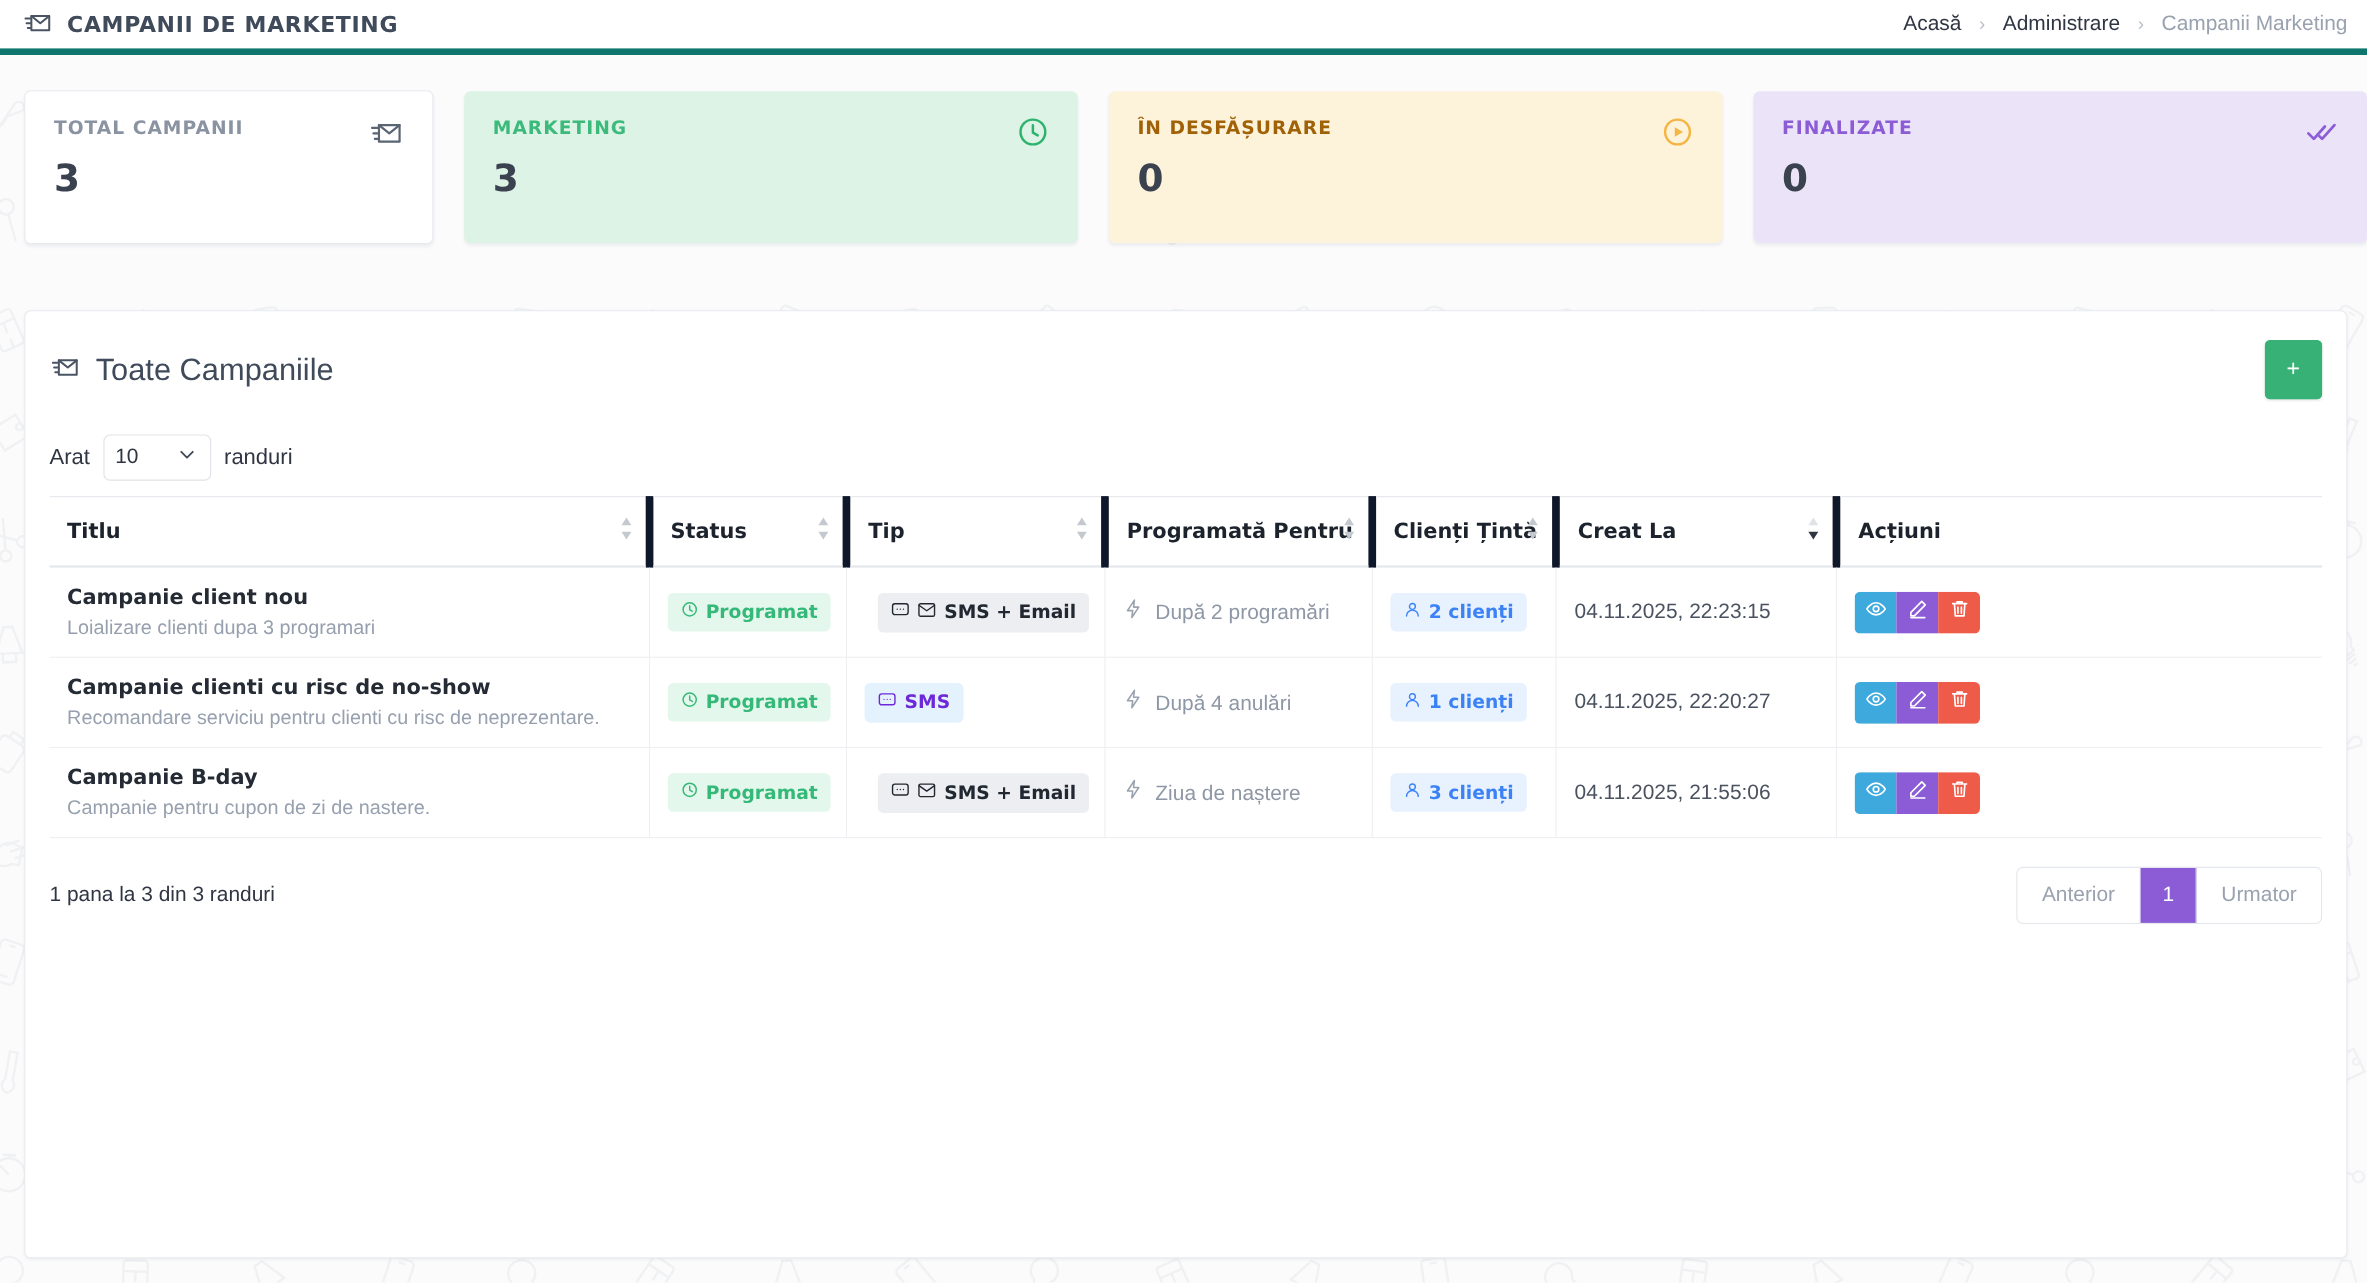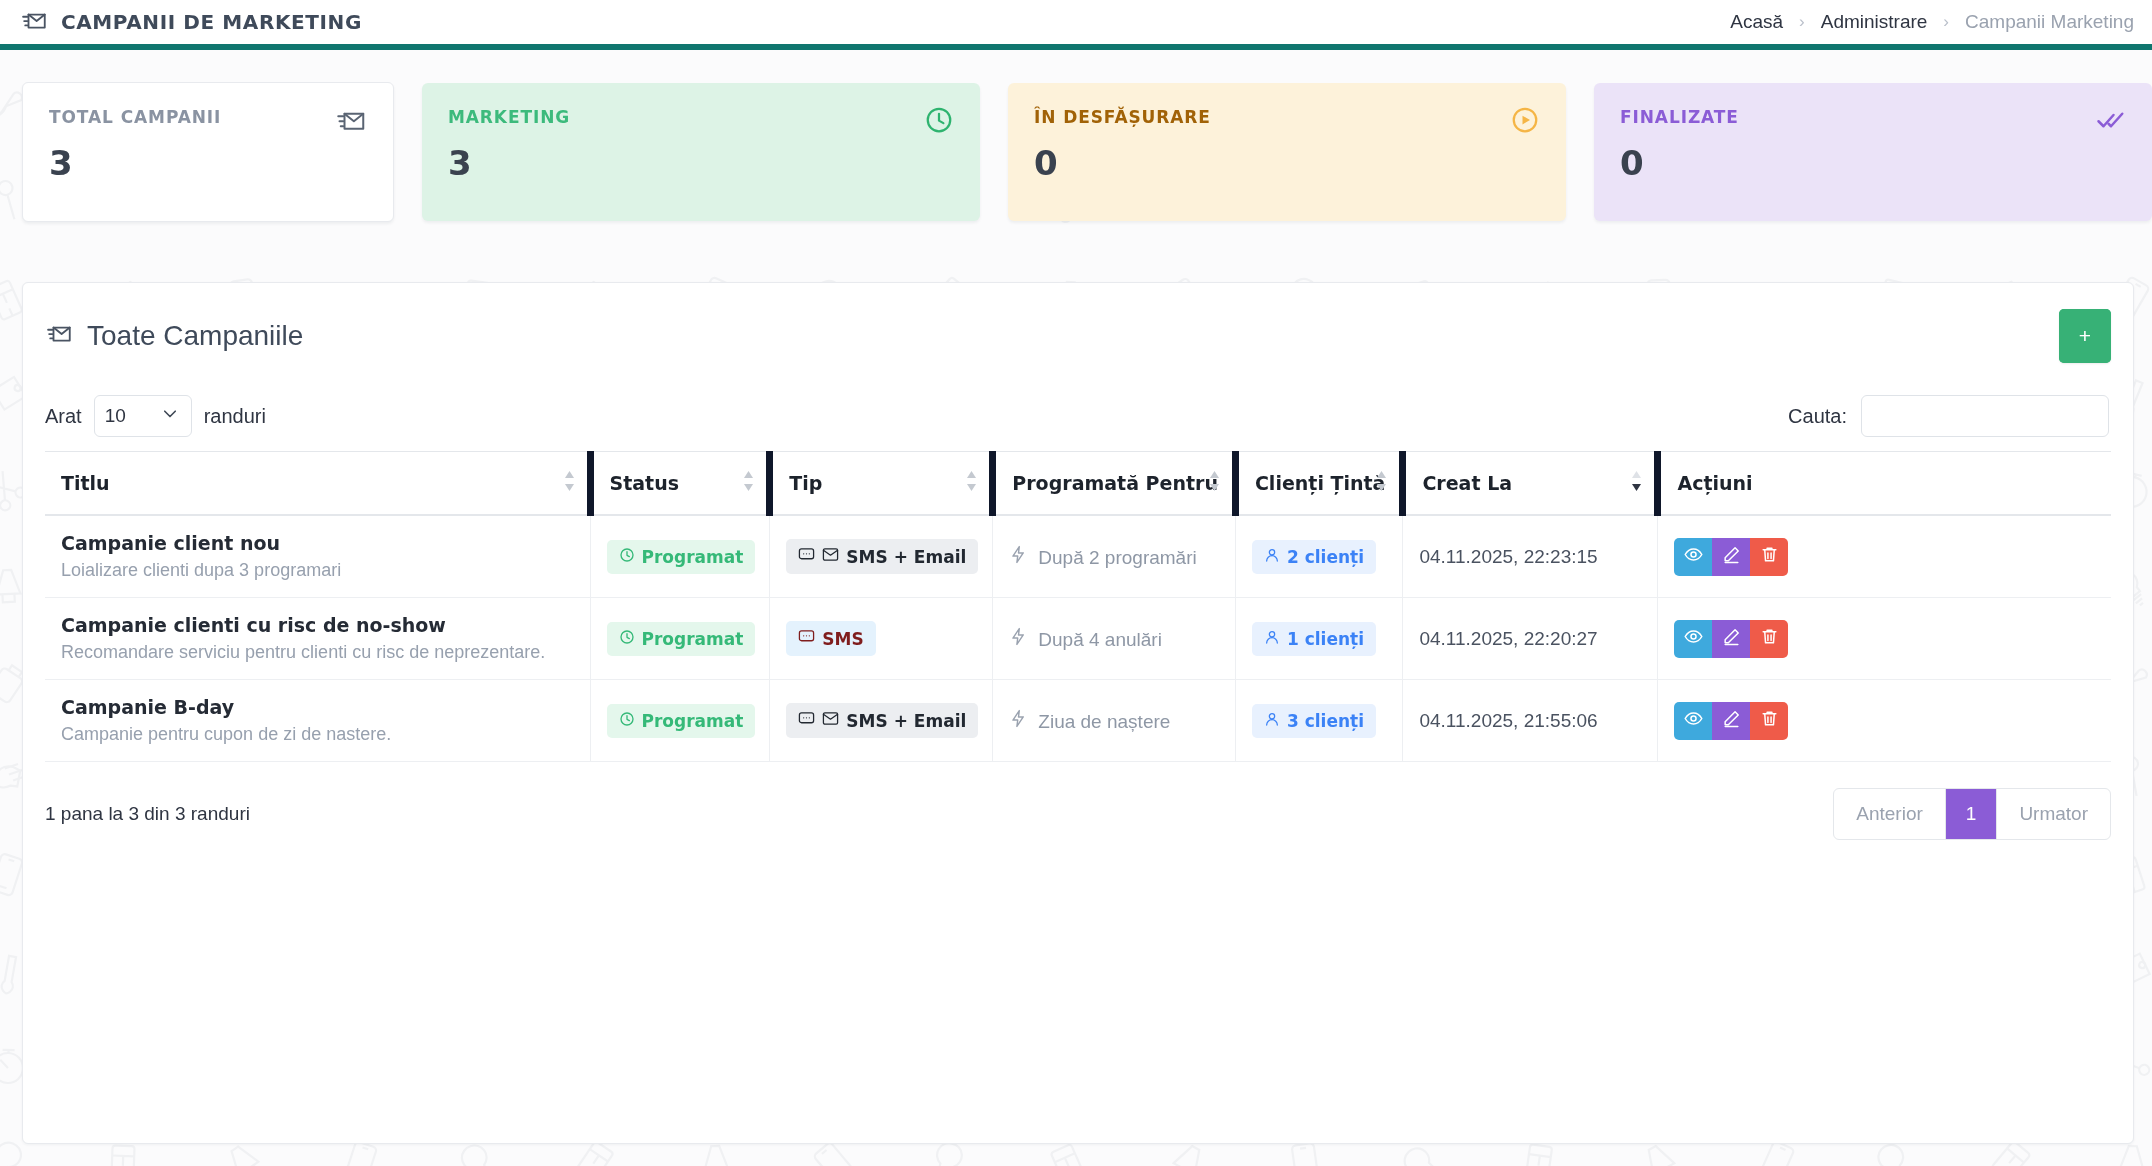--- a/index.html
+++ b/index.html
@@ -200,22 +200,22 @@
   .badge {
     display: inline-flex; align-items: center; gap: 7px;
     border-radius: 5px;
     padding: 7px 12px;
     font-size: 17px;
     font-family: "DejaVu Sans", sans-serif;
     font-weight: bold;
     white-space: nowrap;
   }
   .badge-sched { background:#e4f7ec; color:#35b978; }
-  .badge-type  { background:#eceef1; color:#222831; }
-  .badge-sms   { background:#e4f2fd; color:#7f1d1d; }
+  .badge-type  { background:#eceef1; color:#222831;margin-left:12px; }
+  .badge-sms   { background:#e4f2fd; color:#6d28d9; }
   .badge-cli   { background:#e8f1fe; color:#3b82f6; }
 
   .when { display:inline-flex; align-items:flex-end; gap:10px; color:#8e97a5; font-size:19px; }
   .created { color:#4a5260; font-size:19px; white-space: nowrap; }
 
   .actions { display: inline-flex; border-radius: 5px; overflow: hidden; }
   .actions div {
     width: 38px; height: 38px;
     display:flex; align-items:center; justify-content:center;
     cursor: pointer;
@@ -640,24 +640,20 @@
       <div class="select">
         <span>10</span>
         <span class="chev">
           <svg width="18" height="18" viewBox="0 0 24 24" fill="none" stroke="#3f4856" stroke-width="2.2" stroke-linecap="round" stroke-linejoin="round">
               <path d="M5 9l7 7 7-7"></path>
             </svg>
         </span>
       </div>
       <span>randuri</span>
     </div>
-    <div class="search">
-      <span>Cauta:</span>
-      <input type="text" placeholder="" style="">
-    </div>
   </div>
 
   <table>
     <thead>
       <tr>
         <th style="width:545px">
           <span>Titlu</span>
           <span class="sorter">
             <svg width="11" height="22" viewBox="0 0 11 22">
                 <path d="M5.5 1 10 8H1z" fill="#c4c9d0"></path>

